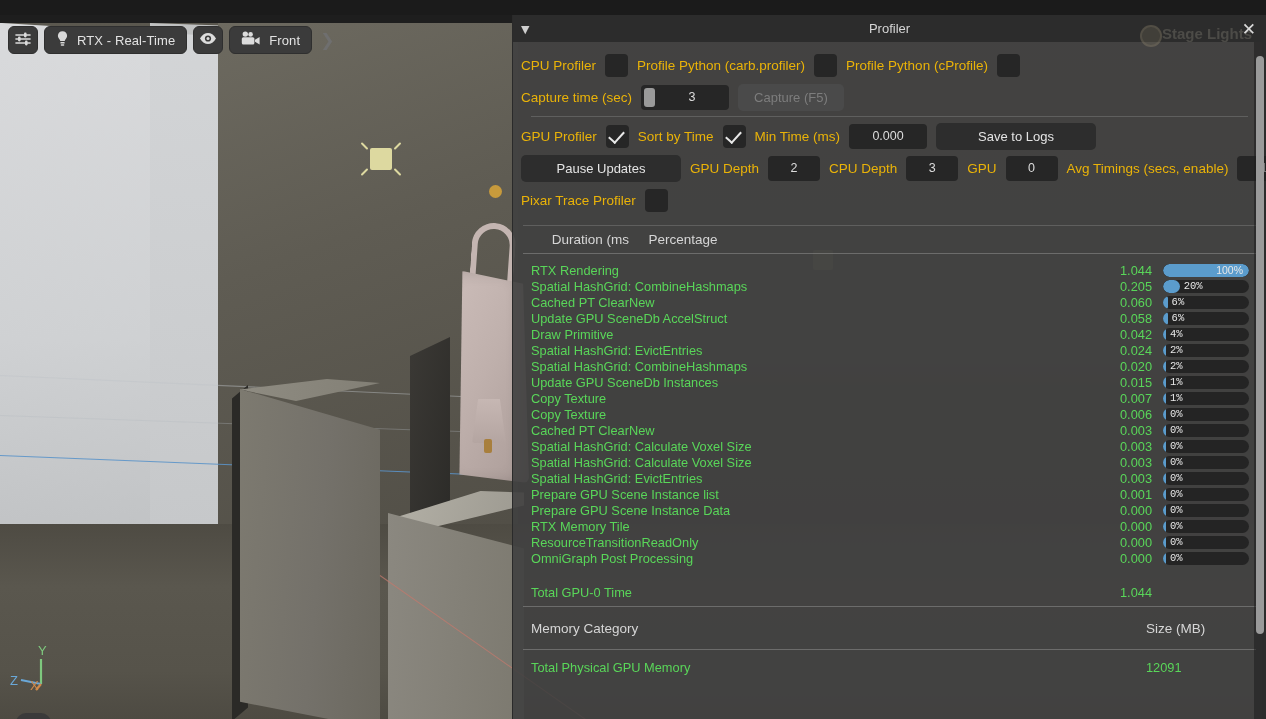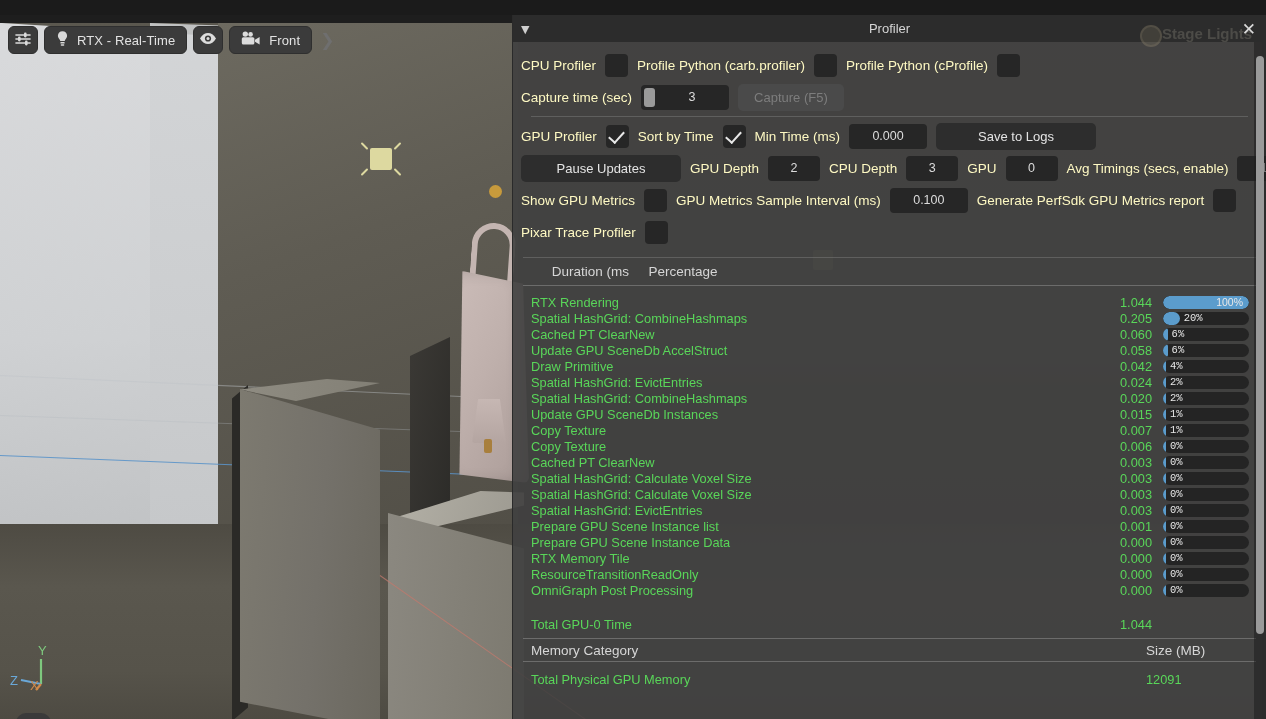--- a/index.html
+++ b/index.html
@@ -209,21 +209,21 @@
     pointer-events: none;
   }
 
   .pf-body { flex: 1 1 auto; position: relative; overflow: hidden; }
 
   .pf-controls { padding: 8px 8px 6px 8px; }
   .ctl-row {
     display: flex; align-items: center; gap: 9px;
     min-height: 30px; margin-bottom: 2px; flex-wrap: nowrap;
   }
-  .ctl-label { color: #fef9c3; font-size: 13.5px; white-space: nowrap; }
+  .ctl-label { color: #eab308; font-size: 13.5px; white-space: nowrap; }
   .chk {
     width: 23px; height: 23px; border-radius: 4px; background: #262626;
     cursor: pointer; position: relative; flex: 0 0 auto;
   }
   .chk.on::after {
     content: ""; position: absolute; left: 6px; top: 3px;
     width: 7px; height: 13px; border: solid #e8e8e8;
     border-width: 0 2.6px 2.6px 0; transform: rotate(42deg);
   }
   .numfield {
@@ -283,21 +283,21 @@
     position: absolute; right: 6px; top: 0; line-height: 13px;
     font-size: 10.5px; color: #e8e8e8;
   }
   .bar .pcttext.leftish { left: 6px; right: auto; font-family: Liberation Mono, monospace; }
   .total-row {
     display: flex; align-items: center; height: 16px; margin-top: 18px;
     font-size: 12.8px; color: #59d659;
   }
 
   .mem-head {
-    display: flex; align-items: center; height: 24px;
+    display: flex; align-items: center; height: 44px;
     color: #d6d6d6; font-size: 13.5px;
     border-bottom: 1px solid rgba(160,160,160,0.45);
     border-top: 1px solid rgba(160,160,160,0.45);
   }
   .mem-row { display: flex; align-items: center; height: 16px; font-size: 12.8px; color: #59d659; }
   .col-mem-name { flex: 1 1 auto; padding-left: 8px; }
   .col-mem-size { width: 110px; text-align: left; }
 
   
   .scrollbar {
@@ -478,28 +478,20 @@
           <div class="numfield">2</div>
           <span class="ctl-label">CPU Depth</span>
           <div class="numfield">3</div>
           <span class="ctl-label">GPU</span>
           <div class="numfield">0</div>
           <span class="ctl-label">Avg Timings (secs, enable)</span>
           <div class="numfield wide">1.000</div>
 
         </div>
 
-        <div class="ctl-row">
-          <span class="ctl-label">Show GPU Metrics</span>
-          <div class="chk"></div>
-          <span class="ctl-label">GPU Metrics Sample Interval (ms)</span>
-          <div class="numfield wide">0.100</div>
-          <span class="ctl-label">Generate PerfSdk GPU Metrics report</span>
-          <div class="chk"></div>
-        </div>
 
         <div class="ctl-row">
           <span class="ctl-label">Pixar Trace Profiler</span>
           <div class="chk"></div>
         </div>
 
       </div>
 
       <div class="divider" style="margin-top:2px;"></div>
 

